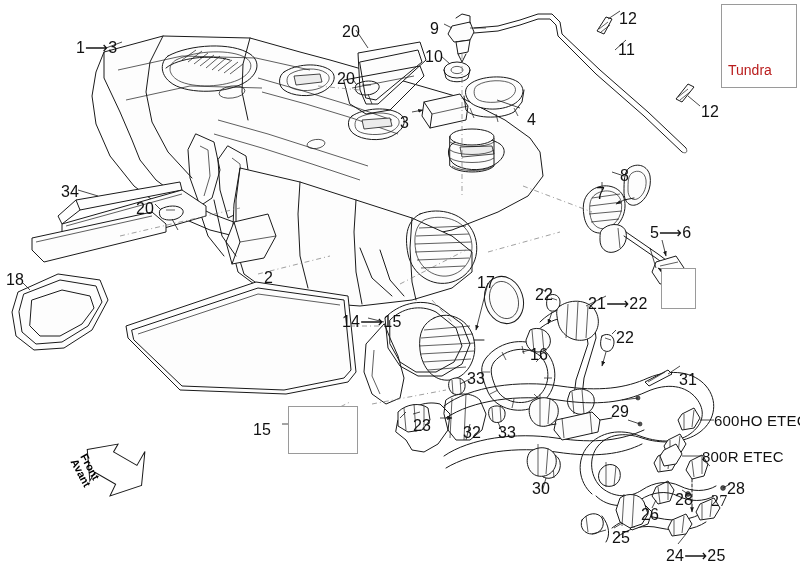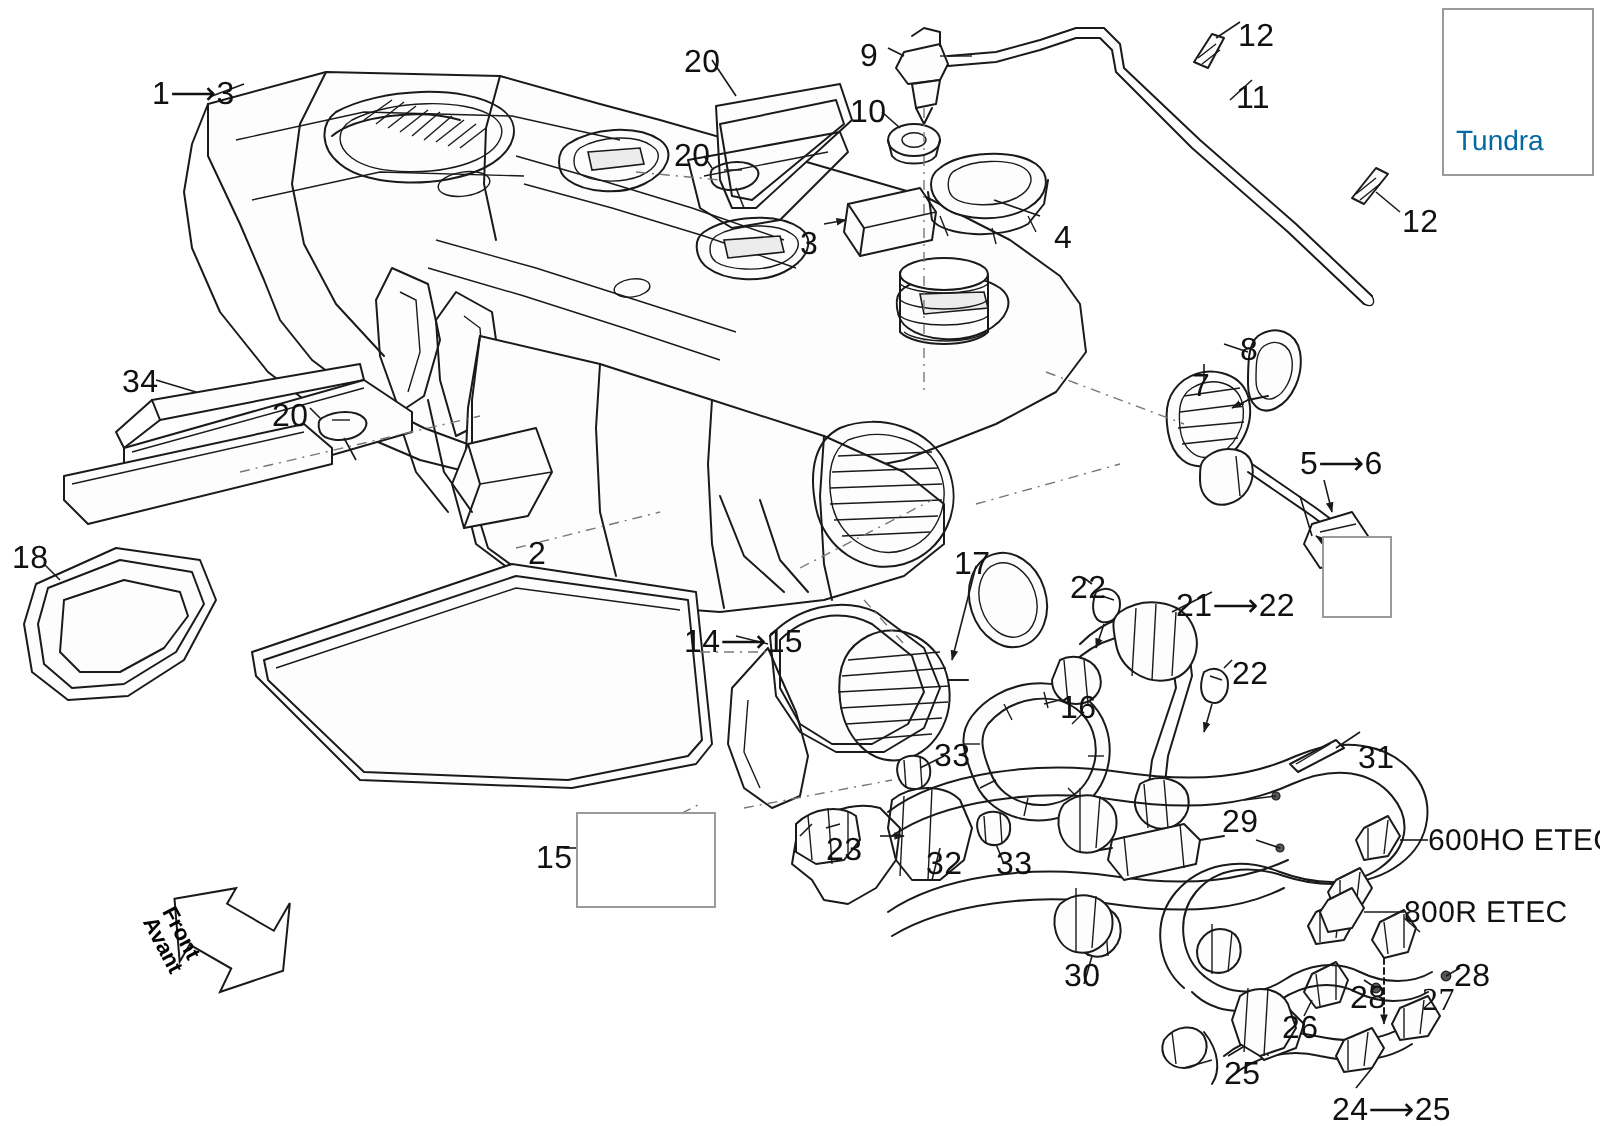--- a/index.html
+++ b/index.html
@@ -6,21 +6,21 @@
   body{width:800px;height:563px;position:relative;overflow:hidden;
        font-family:"Liberation Sans",sans-serif;color:#000;}
   #stage{position:absolute;inset:0;width:800px;height:563px;}
   svg{position:absolute;left:0;top:0;}
   .lbl{position:absolute;font-size:15px;font-weight:400;color:#111;
        letter-spacing:0.2px;white-space:nowrap;line-height:1;}
   .lbl.big{font-size:16px;}
   .lbl.etec{font-size:15px;font-weight:400;}
   .boxlbl{position:absolute;border:1px solid #9a9a9a;background:#fff;}
   #tundra-box{left:721px;top:4px;width:74px;height:82px;}
-  #tundra-caption{position:absolute;left:728px;top:62px;font-size:14px;color:#0369a1;}
+  #tundra-caption{position:absolute;left:728px;top:62px;font-size:14px;color:#b91c1c;}
   #inset15{left:288px;top:406px;width:68px;height:46px;}
   #inset6{left:661px;top:268px;width:33px;height:39px;}
   #footer{position:absolute;left:4px;top:543px;font-size:8.5px;color:#2a2a2a;
           letter-spacing:-0.1px;font-family:"Liberation Sans",sans-serif;}
   #fa-text{position:absolute;left:88px;top:452px;font-size:11px;font-weight:bold;
            color:#000;transform:rotate(62deg);transform-origin:left top;
            line-height:11px;letter-spacing:0px;}
 </style>
 </head>
 <body>
@@ -570,21 +570,21 @@
   <div class="lbl big" style="left:673px;top:294px;">6</div>
   <div class="lbl big" style="left:596px;top:186px;">7</div>
   <div class="lbl big" style="left:620px;top:168px;">8</div>
   <div class="lbl big" style="left:430px;top:21px;">9</div>
   <div class="lbl big" style="left:425px;top:49px;">10</div>
   <div class="lbl big" style="left:618px;top:42px;">11</div>
   <div class="lbl big" style="left:619px;top:11px;">12</div>
   <div class="lbl big" style="left:701px;top:104px;">12</div>
   <div class="lbl big" style="left:758px;top:56px;">13</div>
   <div class="lbl big" style="left:342px;top:314px;">14⟶15</div>
-  <div class="lbl big" style="left:253px;top:422px;margin-left:15px;">15</div>
+  <div class="lbl big" style="left:253px;top:422px;">15</div>
   <div class="lbl big" style="left:530px;top:347px;">16</div>
   <div class="lbl big" style="left:477px;top:275px;">17</div>
   <div class="lbl big" style="left:6px;top:272px;">18</div>
   <div class="lbl big" style="left:342px;top:24px;">20</div>
   <div class="lbl big" style="left:337px;top:71px;">20</div>
   <div class="lbl big" style="left:136px;top:201px;">20</div>
   <div class="lbl big" style="left:588px;top:296px;">21⟶22</div>
   <div class="lbl big" style="left:535px;top:287px;">22</div>
   <div class="lbl big" style="left:616px;top:330px;">22</div>
   <div class="lbl big" style="left:413px;top:418px;">23</div>

